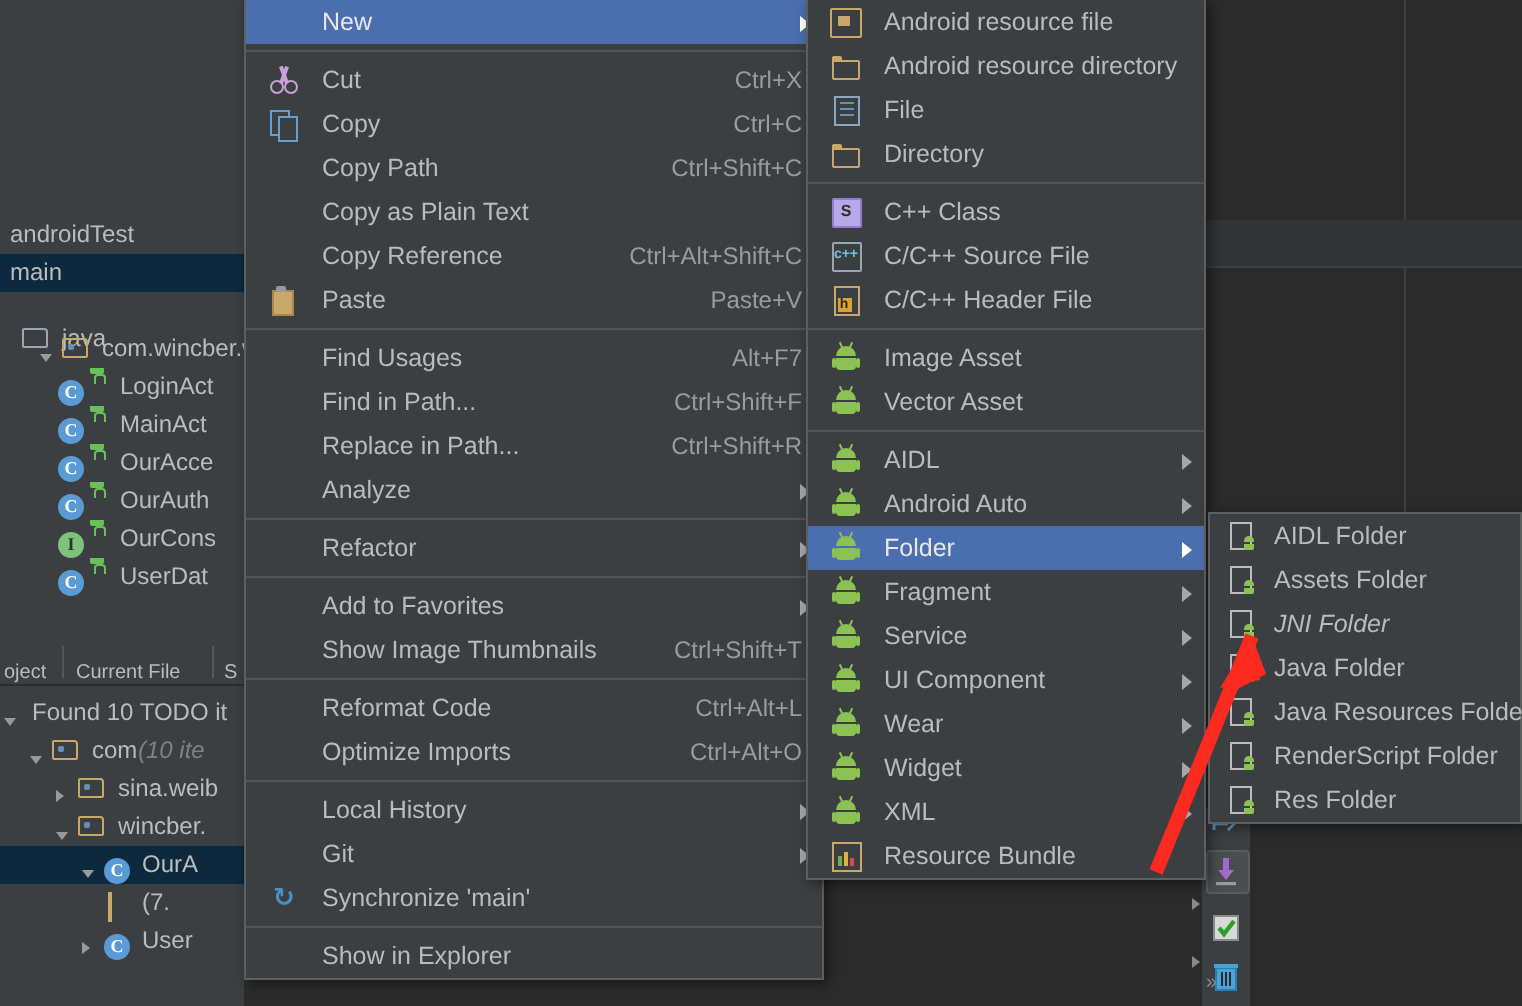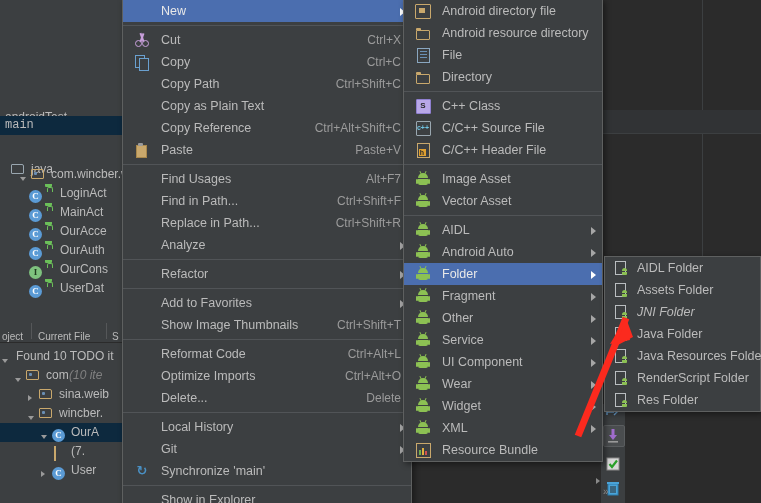--- a/index.html
+++ b/index.html
@@ -164,21 +164,21 @@
 <div id="editor-split-line"></div>
 <div id="editor-gutter-line"></div>
 <div id="editor-band"></div>
 <div id="editor-band2"></div>
 
 <div id="project-panel"></div>
 <div id="project-tree-rows">
     <div class="tree-row" style="top: 108px;">
       <span class="tx" style="left: 5px;">androidTest</span>
     </div>
-    <div class="tree-row selected" style="top: 116px; font-family: Liberation Mono, monospace;">
+    <div class="tree-row selected" style="top: 127px;">
       <span class="tx" style="left: 5px;">main</span>
     </div>
     <div class="tree-row" style="top: 160px; text-align: center;">
       <span style="position: absolute; top: 3px; left: 11px; display: inline-block;"><span class="folder-ico"></span></span>
       <span class="tx" style="left: 31px;">java</span>
     </div>
     <div class="tree-row" style="top: 165px;">
       <span style="position: absolute; top: 3px; left: 20px; display: inline-block;"><span class="tri tri-down" style="display:inline-block;margin-top:4px;"></span></span>
       <span style="position: absolute; top: 3px; left: 31px; display: inline-block;"><span class="folder-ico amber"></span></span>
       <span class="tx" style="left: 51px;">com.wincber.w</span>
@@ -382,25 +382,20 @@
     <div class="mi">
       <span class="icon-slot"></span>
       <span class="label">Reformat Code</span>
       <span class="accel">Ctrl+Alt+L</span>
     </div>
     <div class="mi">
       <span class="icon-slot"></span>
       <span class="label">Optimize Imports</span>
       <span class="accel">Ctrl+Alt+O</span>
     </div>
-    <div class="mi">
-      <span class="icon-slot"></span>
-      <span class="label">Delete...</span>
-      <span class="accel">Delete</span>
-    </div>
     <div class="msep"></div>
     <div class="mi">
       <span class="icon-slot"></span>
       <span class="label">Local History</span>
       <span class="submark"></span>
     </div>
     <div class="mi">
       <span class="icon-slot"></span>
       <span class="label">Git</span>
       <span class="submark"></span>
@@ -416,21 +411,21 @@
       <span class="icon-slot"></span>
       <span class="label">Show in Explorer</span>
     </div>
   </div>
 
 <div class="menu" id="new-submenu">
     <div class="mi">
       <span class="icon-slot">
         <span class="ico i-androidres"></span>
       </span>
-      <span class="label">Android directory file</span>
+      <span class="label">Android resource file</span>
     </div>
     <div class="mi">
       <span class="icon-slot">
         <span class="ico i-folder"></span>
       </span>
       <span class="label">Android resource directory</span>
     </div>
     <div class="mi">
       <span class="icon-slot">
         <span class="ico i-file"></span>
@@ -537,34 +532,20 @@
         <span class="ico i-android">
           <span class="ant1"></span>
           <span class="ant2"></span>
           <span class="head"></span>
           <span class="al"></span>
           <span class="body"></span>
           <span class="ar"></span>
         </span>
       </span>
       <span class="label">Fragment</span>
-      <span class="submark"></span>
-    </div>
-    <div class="mi">
-      <span class="icon-slot">
-        <span class="ico i-android">
-          <span class="ant1"></span>
-          <span class="ant2"></span>
-          <span class="head"></span>
-          <span class="al"></span>
-          <span class="body"></span>
-          <span class="ar"></span>
-        </span>
-      </span>
-      <span class="label">Other</span>
       <span class="submark"></span>
     </div>
     <div class="mi">
       <span class="icon-slot">
         <span class="ico i-android">
           <span class="ant1"></span>
           <span class="ant2"></span>
           <span class="head"></span>
           <span class="al"></span>
           <span class="body"></span>

